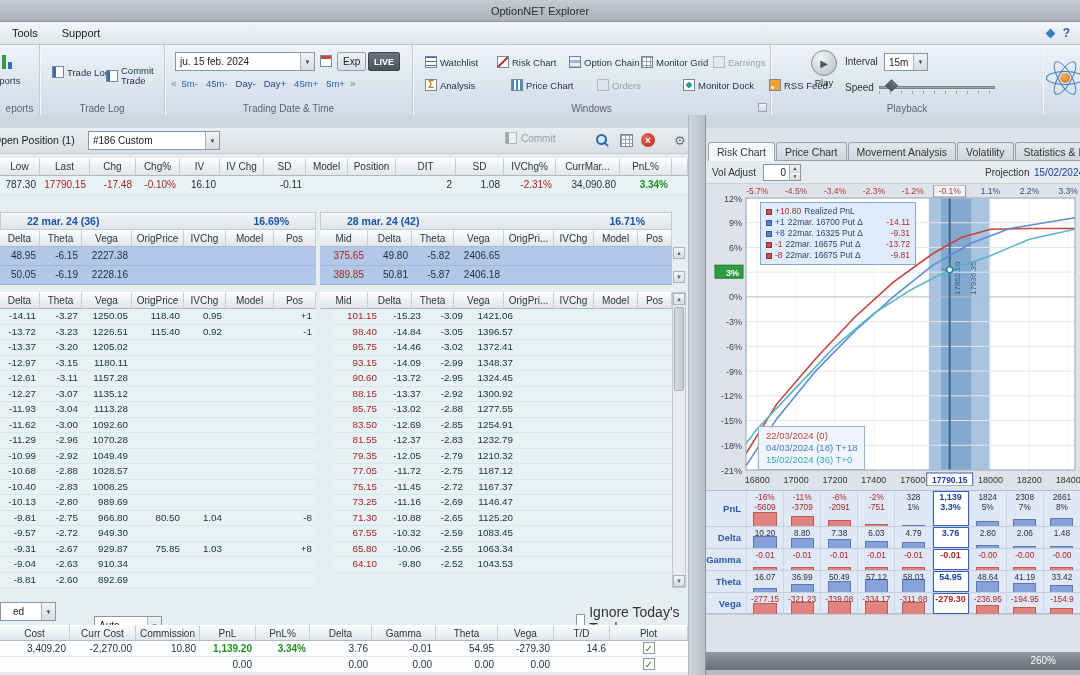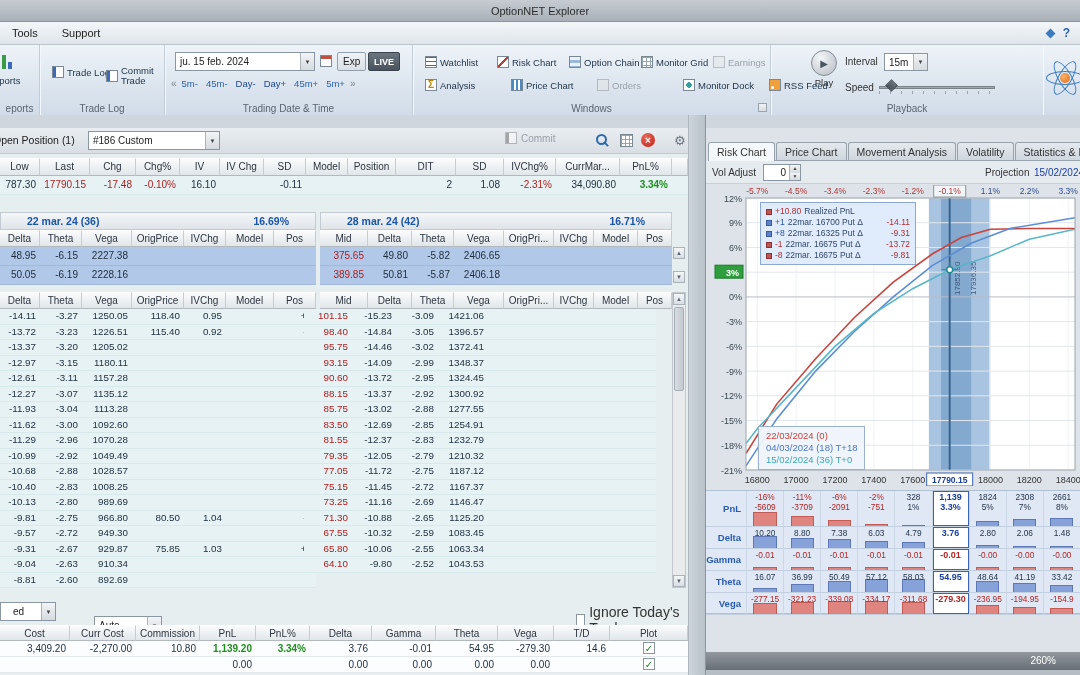--- a/index.html
+++ b/index.html
@@ -562,21 +562,21 @@
       <div class="trow lcols row155">
         <div class="vc ">-8.81</div>
         <div class="vc ">-2.60</div>
         <div class="vc ">892.69</div>
         <div class="vc "></div>
         <div class="vc "></div>
         <div class="vc "></div>
         <div class="vc "></div>
       </div>
     </div>
-  <div id="main-rows-r" style="position:absolute;left:304px;top:181px;width:352px">
+  <div id="main-rows-r" style="position:absolute;left:333px;top:181px;width:352px">
       <div class="trow rcols row155">
         <div class="vc red">101.15</div>
         <div class="vc ">-15.23</div>
         <div class="vc ">-3.09</div>
         <div class="vc ">1421.06</div>
         <div class="vc "></div>
         <div class="vc "></div>
         <div class="vc "></div>
         <div class="vc "></div>
       </div>

